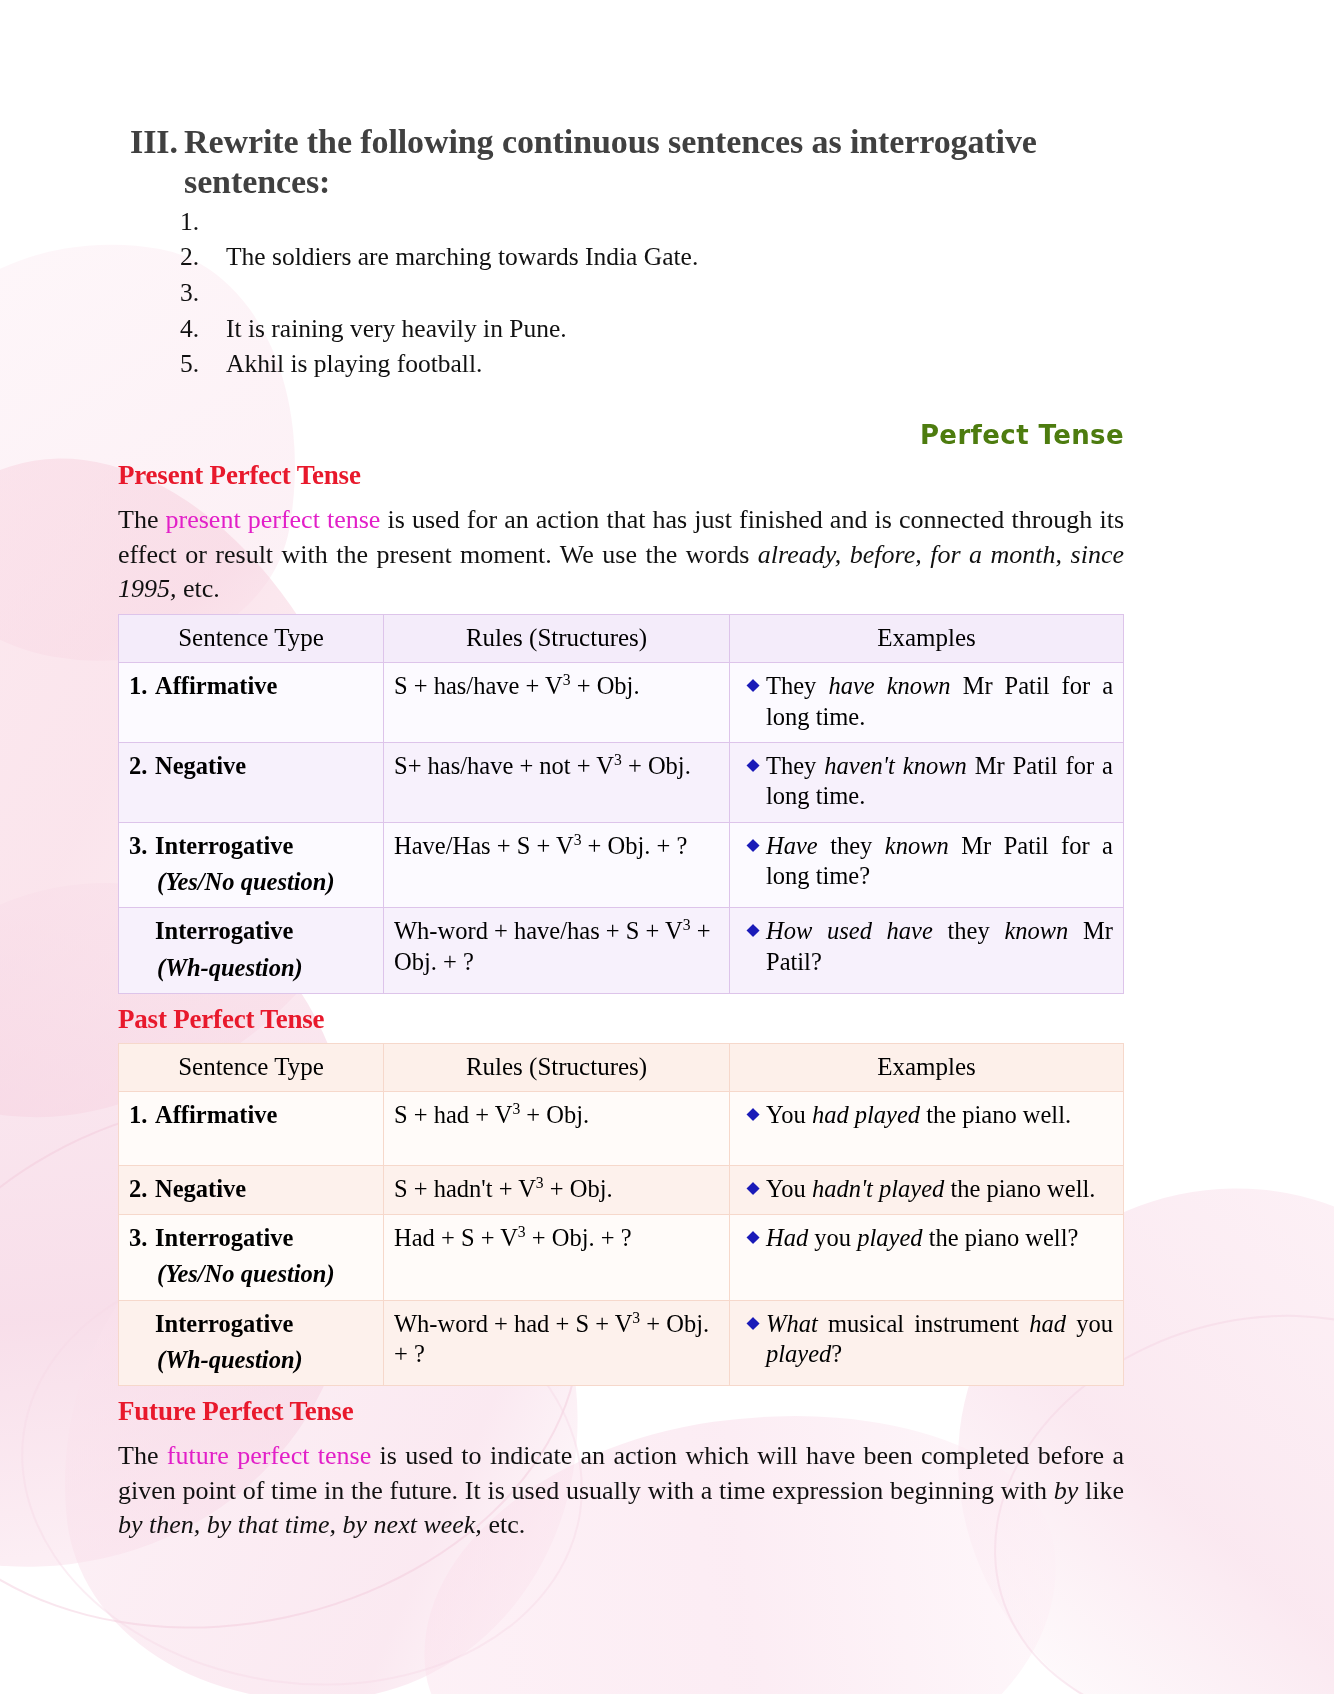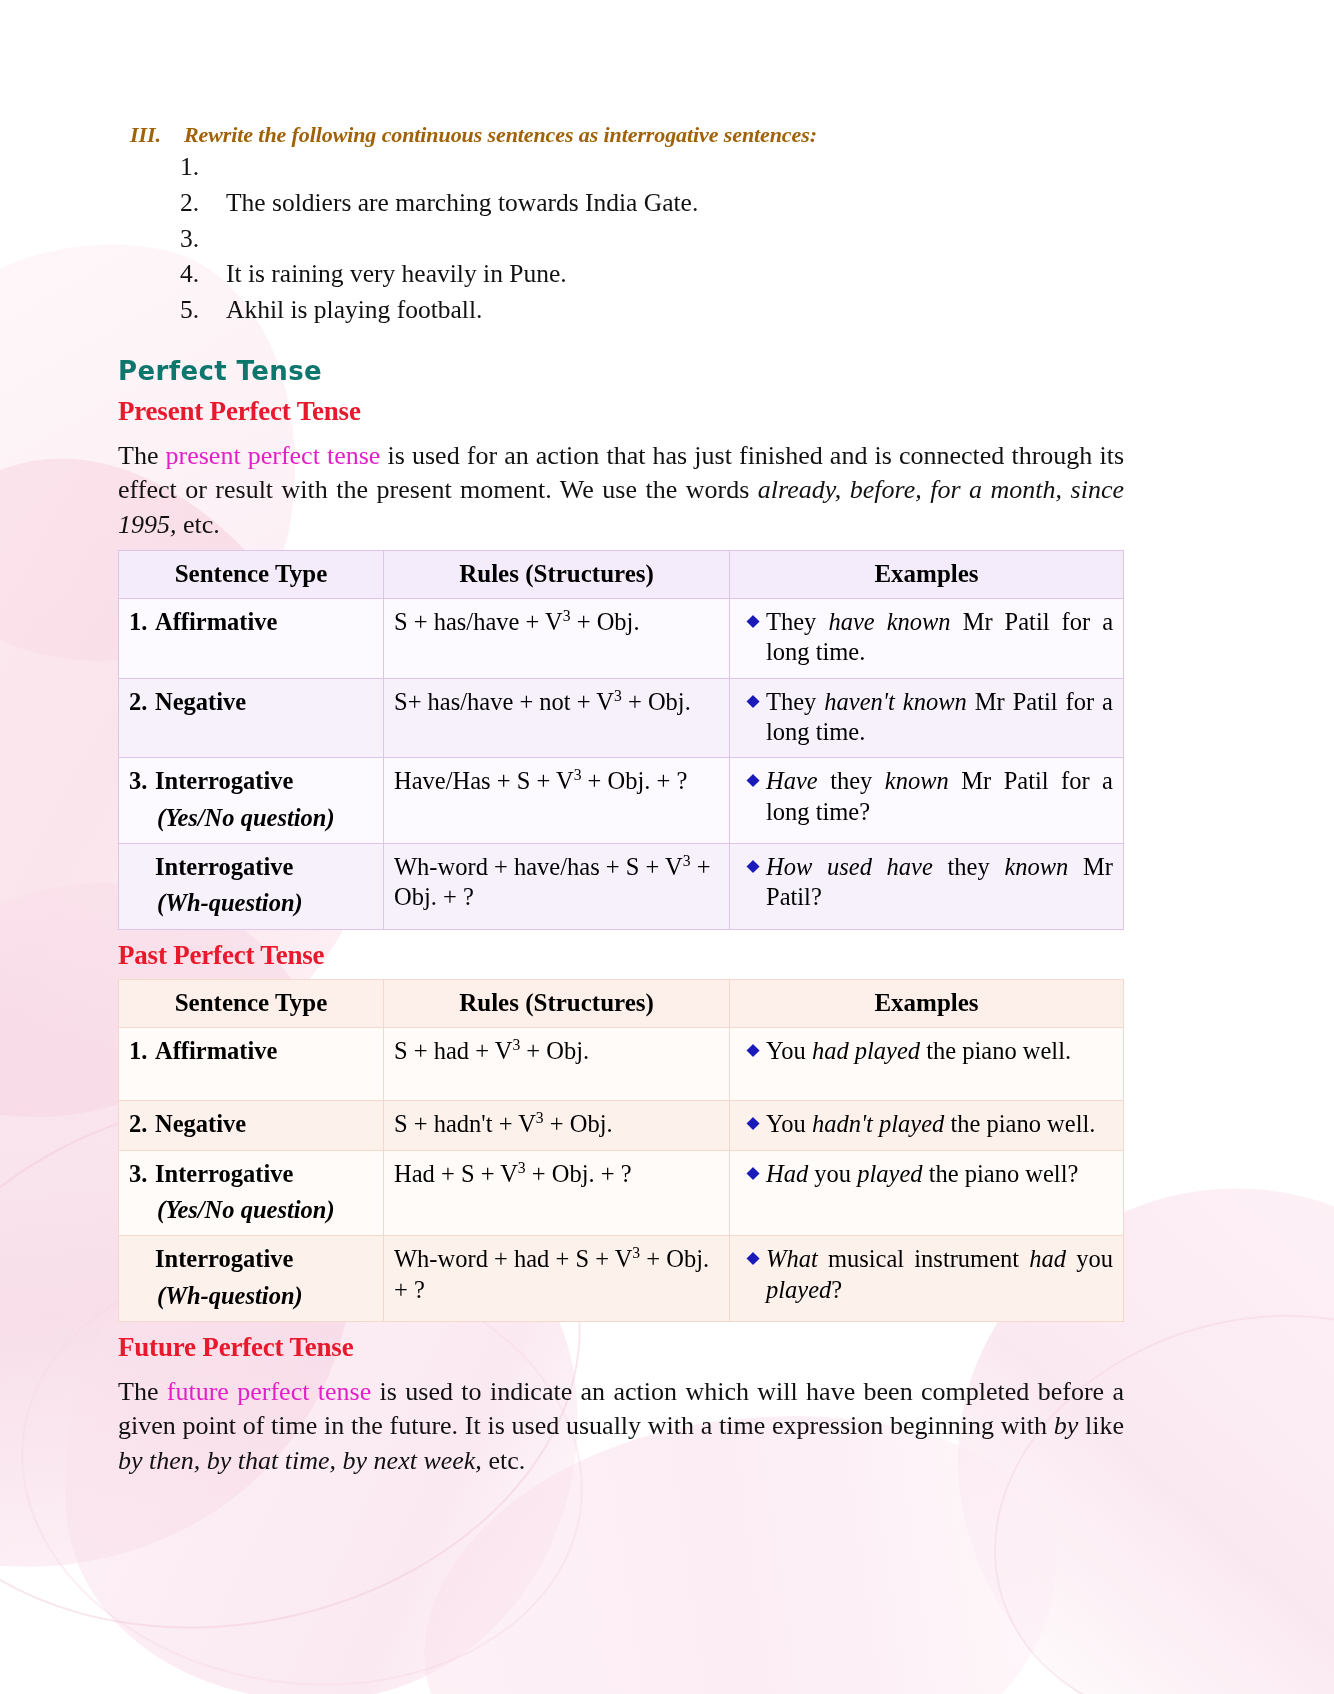--- a/index.html
+++ b/index.html
@@ -91,49 +91,48 @@
     left: 118px;
     top: 122px;
     width: 1006px;
   }
 
   
   .exercise { margin: 0 0 4px 0; }
   .ex-head {
     display: flex;
     font-weight: bold;
-    font-size: 22px;
+    font-size: 34px;
     line-height: 1.18;
-    color: #a16207;
+    color: #404040;
     letter-spacing: -.1px;
-    font-style: italic;
   }
   .ex-num { width: 54px; flex: none; text-align: left; padding-left: 12px; }
   .ex-title { flex: 1; }
 
   .ex-list { margin: 2px 0 0 0; padding: 0; list-style: none; }
   .ex-item {
     display: flex;
     font-size: 25.5px;
     line-height: 1.2;
     color: #111;
     padding: 2.5px 0;
   }
   .ex-item-num { width: 46px; flex: none; padding-left: 62px; box-sizing: content-box; }
   .ex-item-text { flex: 1; }
 
   
   .section-title {
-    text-align: left;
+    text-align: right;
     font-family: "DejaVu Sans", "Liberation Sans", sans-serif;
     font-weight: bold;
     font-size: 26px;
     letter-spacing: .4px;
-    color: #0f766e;
-    margin: 28px 0 8px 0;
+    color: #4d7c0f;
+    margin: 38px 0 8px 0;
   }
 
   
   .sub-head {
     font-weight: bold;
     font-size: 27px;
     margin: 10px 0 4px 0;
     letter-spacing: -.2px;
   }
 
@@ -155,21 +154,21 @@
     font-size: 24.5px;
     table-layout: fixed;
   }
   table.grammar th, table.grammar td {
     vertical-align: top;
     padding: 8px 10px 10px 10px;
     line-height: 1.24;
   }
   table.grammar th {
     text-align: center;
-    font-weight: bold;
+    font-weight: normal;
     font-size: 25px;
     padding-top: 7px;
     padding-bottom: 9px;
   }
   .col-type  { width: 265px; }
   .col-rules { width: 346px; }
   .col-ex    { width: auto; }
 
   
   .t-purple { border: 1.6px solid #d9b8e8; }

